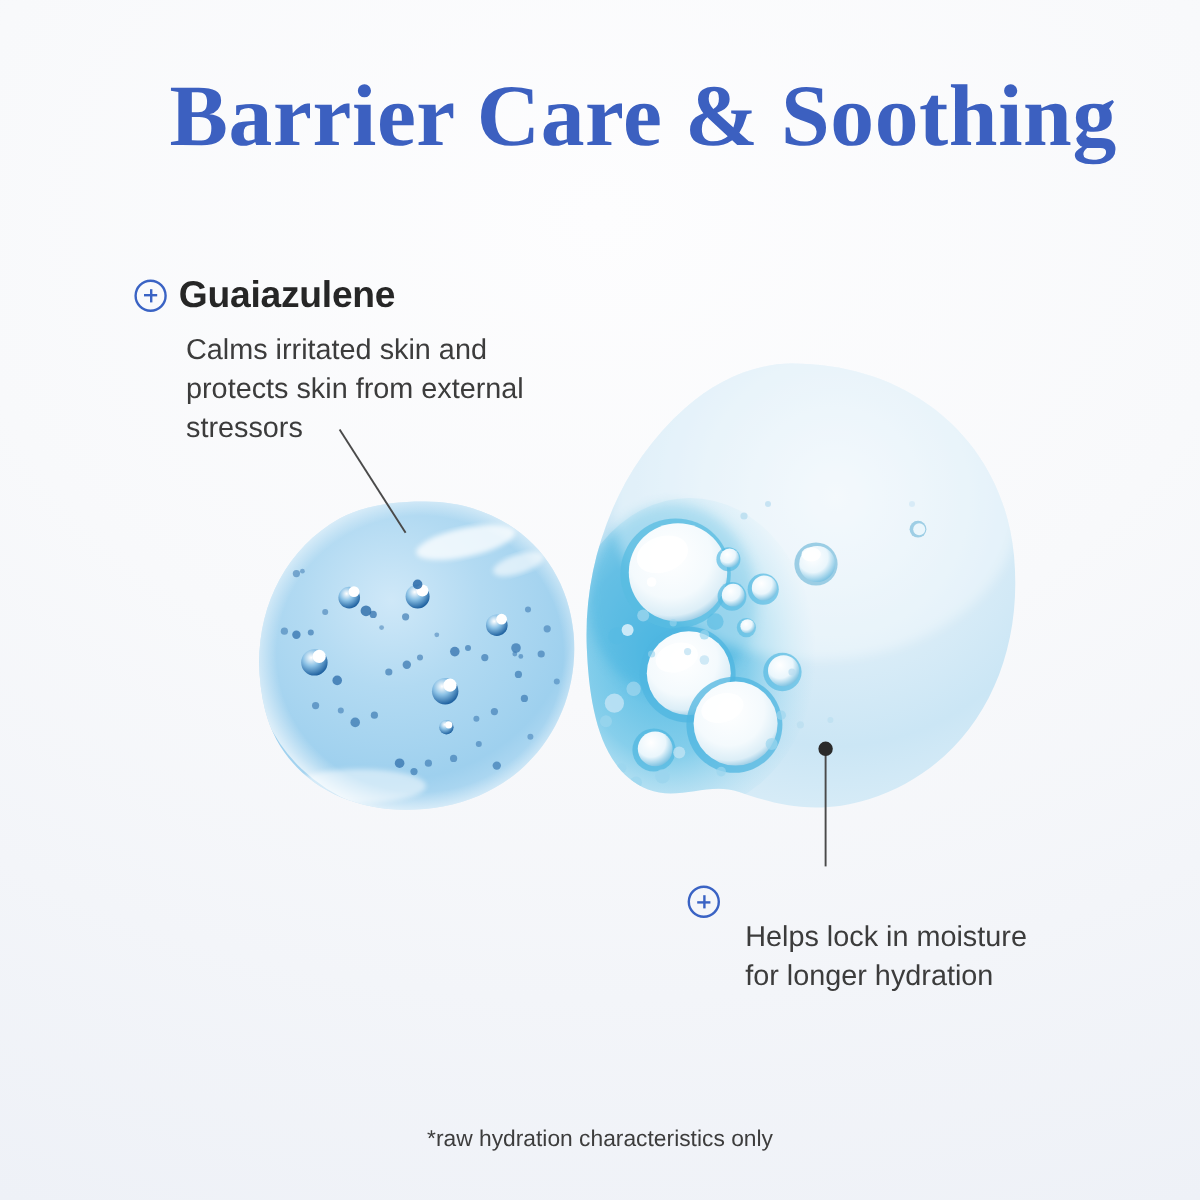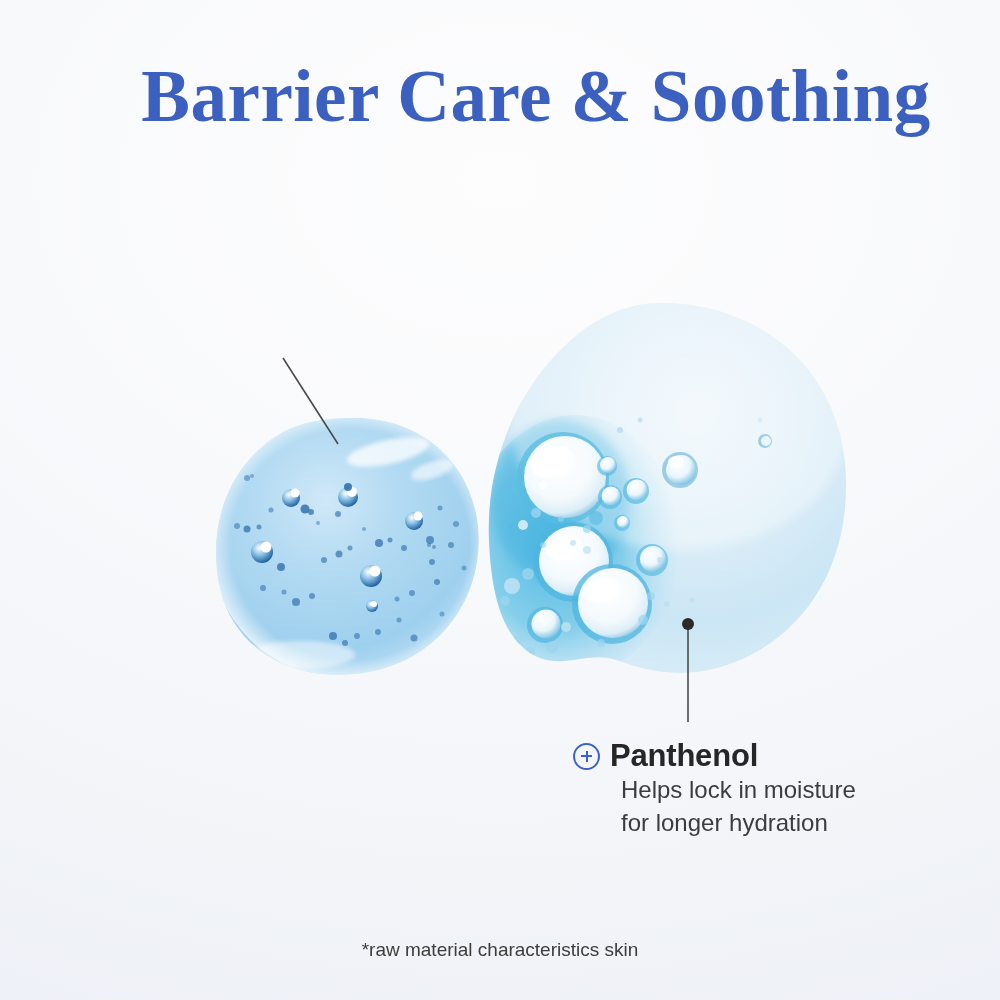--- a/index.html
+++ b/index.html
@@ -264,25 +264,33 @@
       </g>
     </g>
 
     <line x1="283" y1="358" x2="338" y2="444" stroke="#4a4a4a" stroke-width="1.6"></line>
     <line x1="688" y1="626" x2="688" y2="722" stroke="#4a4a4a" stroke-width="1.6"></line>
     <circle cx="688" cy="624" r="6" fill="#2b2b2b"></circle>
   </svg>
 
   <div id="title">Barrier Care &amp; Soothing</div>
 
+  <div class="ing" id="ing-guaiazulene">
+    <div class="ing-head">
+      <span class="plus-icon"></span>
+      <span class="ing-name">Guaiazulene</span>
+    </div>
+    <div class="ing-desc">Calms irritated skin and
+protects skin from external
+stressors</div>
+  </div>
 
   <div class="ing" id="ing-panthenol">
     <div class="ing-head">
       <span class="plus-icon"></span>
-      <span class="ing-name">Panthenol</span>
     </div>
     <div class="ing-desc">Helps lock in moisture
 for longer hydration</div>
   </div>
 
-  <div id="footnote">*raw material characteristics skin</div>
+  <div id="footnote">*raw hydration characteristics only</div>
 
 </div>
 
 </body></html>

